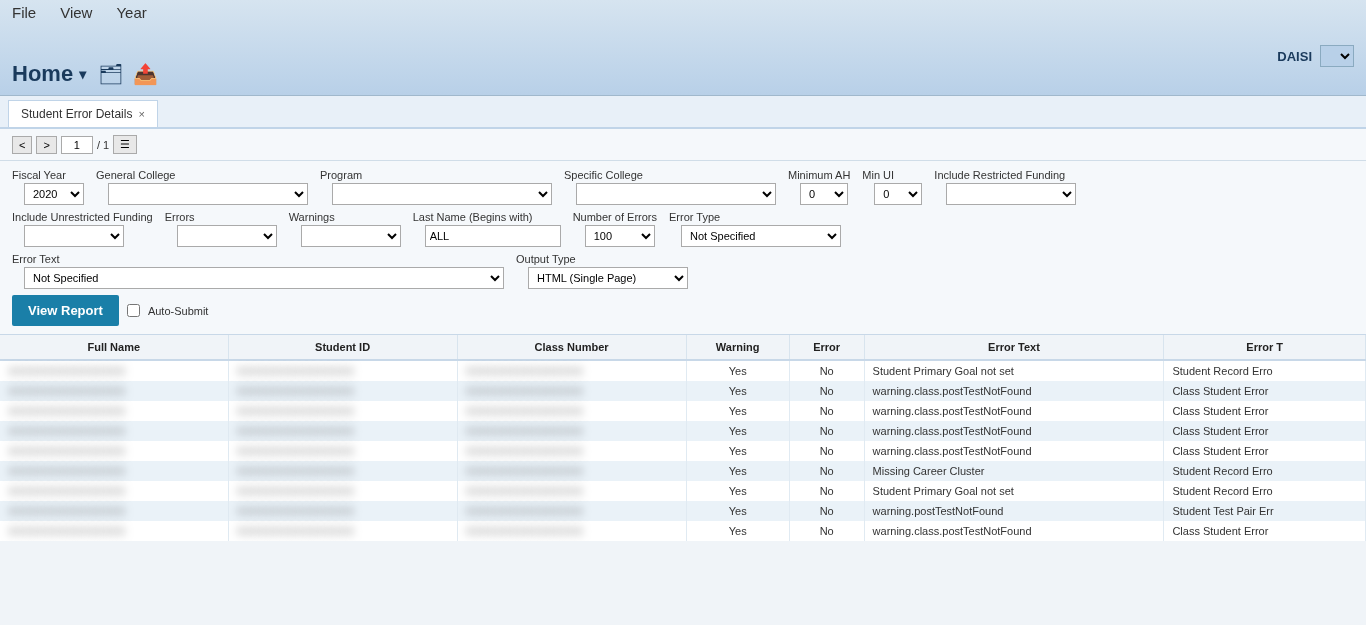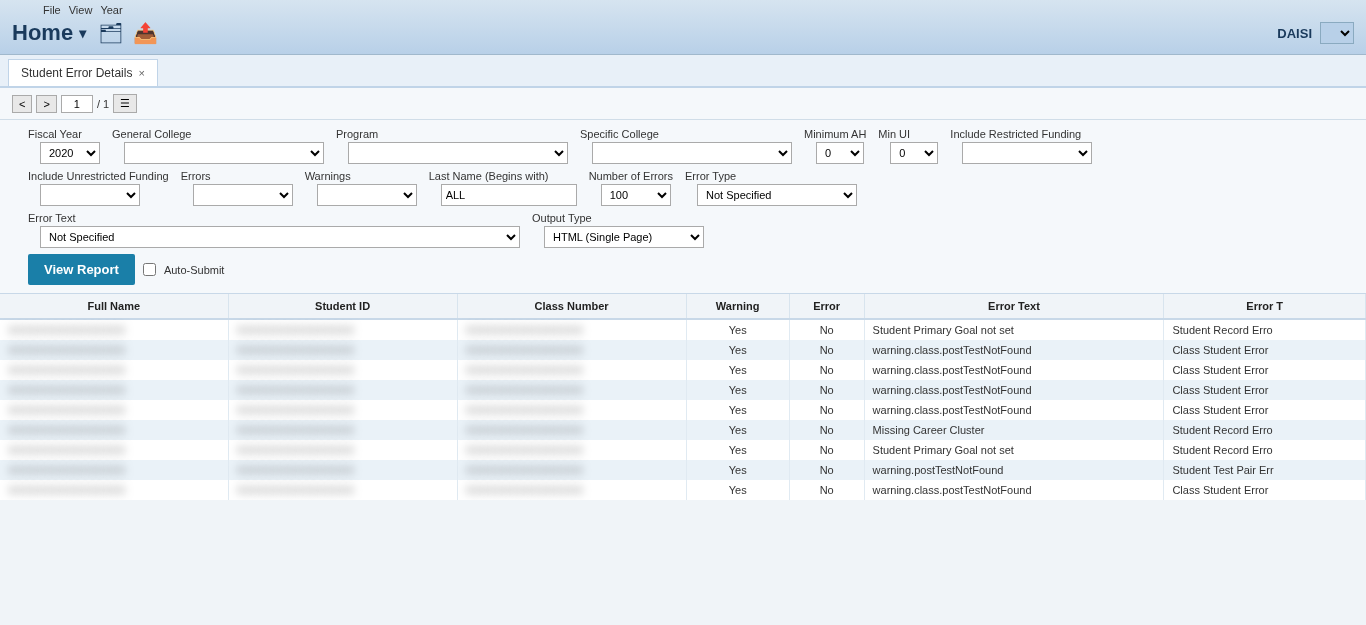--- a/index.html
+++ b/index.html
@@ -5,21 +5,21 @@
     * { box-sizing: border-box; margin: 0; padding: 0; }
     body { font-family: Arial, sans-serif; font-size: 12px; background: #f0f4f8; }
 
     
     .top-bar {
       background: linear-gradient(to bottom, #d6e4f0, #b8d0e8);
       padding: 4px 12px 8px 12px;
       border-bottom: 1px solid #a0b8cc;
     }
     .menu-bar {
-      display: flex; gap: 8px; font-size: 11px; color: #333; margin-bottom: 4px; margin-left: 31px;
+      display: flex; gap: 24px; font-size: 15px; color: #333; margin-bottom: 4px;
     }
     .menu-bar span { cursor: pointer; }
     .title-row {
       display: flex; align-items: center; justify-content: space-between;
     }
     .app-title {
       font-size: 22px; font-weight: bold; color: #1a3a5c; display: flex; align-items: center; gap: 6px;
     }
     .app-title .chevron { font-size: 14px; color: #1a3a5c; }
     .toolbar-icons { display: flex; gap: 10px; align-items: center; }
@@ -61,21 +61,21 @@
       width: 32px; border: 1px solid #aaa; padding: 2px 4px; text-align: center; font-size: 11px;
     }
     .pag-total { font-size: 11px; color: #333; }
     .pag-list-btn {
       border: 1px solid #aaa; background: #e8e8e8; padding: 2px 6px; cursor: pointer; font-size: 11px;
     }
 
     
     .filter-area {
       background: #f5f8fb;
-      padding: 8px 28px;
+      padding: 8px 12px;
       border-bottom: 1px solid #c8d8e8;
     }
     .filter-row {
       display: flex; align-items: flex-end; gap: 12px; margin-bottom: 6px; flex-wrap: wrap;
     }
     .filter-group { display: flex; flex-direction: column; gap: 2px; }
     .filter-group label { font-size: 11px; color: #333; font-weight: normal; }
     .filter-group select, .filter-group input[type="text"] {
       border: 1px solid #aaa;
       background: white;
@@ -142,21 +142,21 @@
 </head>
 <body>
 
 <div class="top-bar">
   <div class="menu-bar">
     <span>File</span>
     <span>View</span>
     <span>Year</span>
   </div>
   <div class="title-row">
-    <div style="display:flex; align-items:center; gap:12px;">
+    <div style="display:flex; align-items:center; gap:12px;margin-top:36px;">
       <div class="app-title">
         <span>Home</span>
         <span class="chevron">▾</span>
       </div>
       <div class="toolbar-icons">
         <span class="toolbar-icon">🗂</span>
         <span class="toolbar-icon">📤</span>
       </div>
     </div>
     <div class="top-right">

